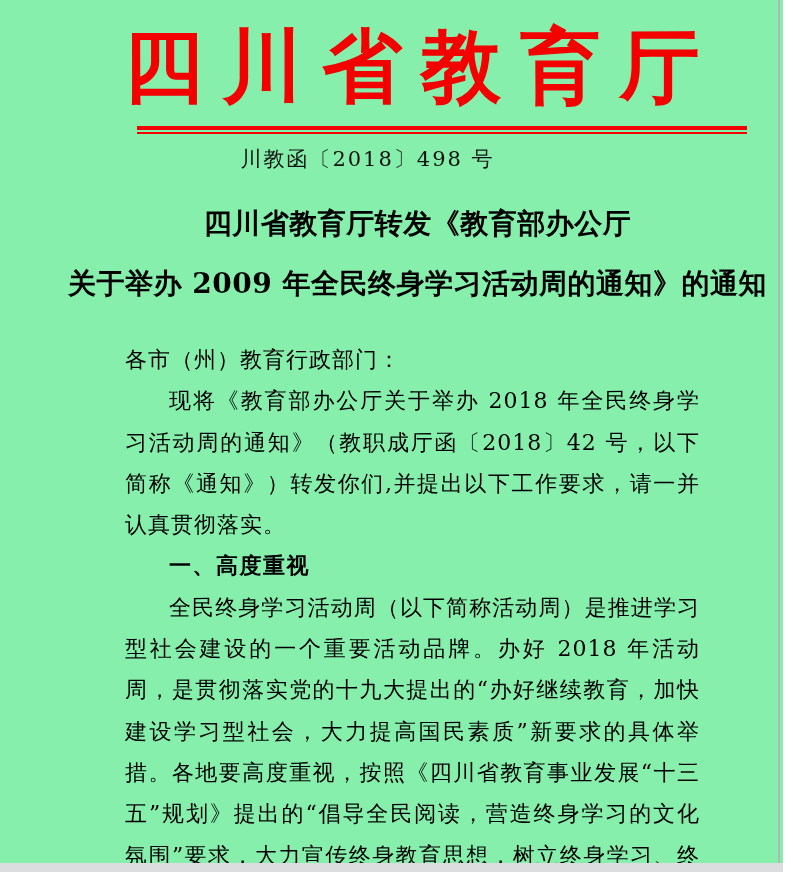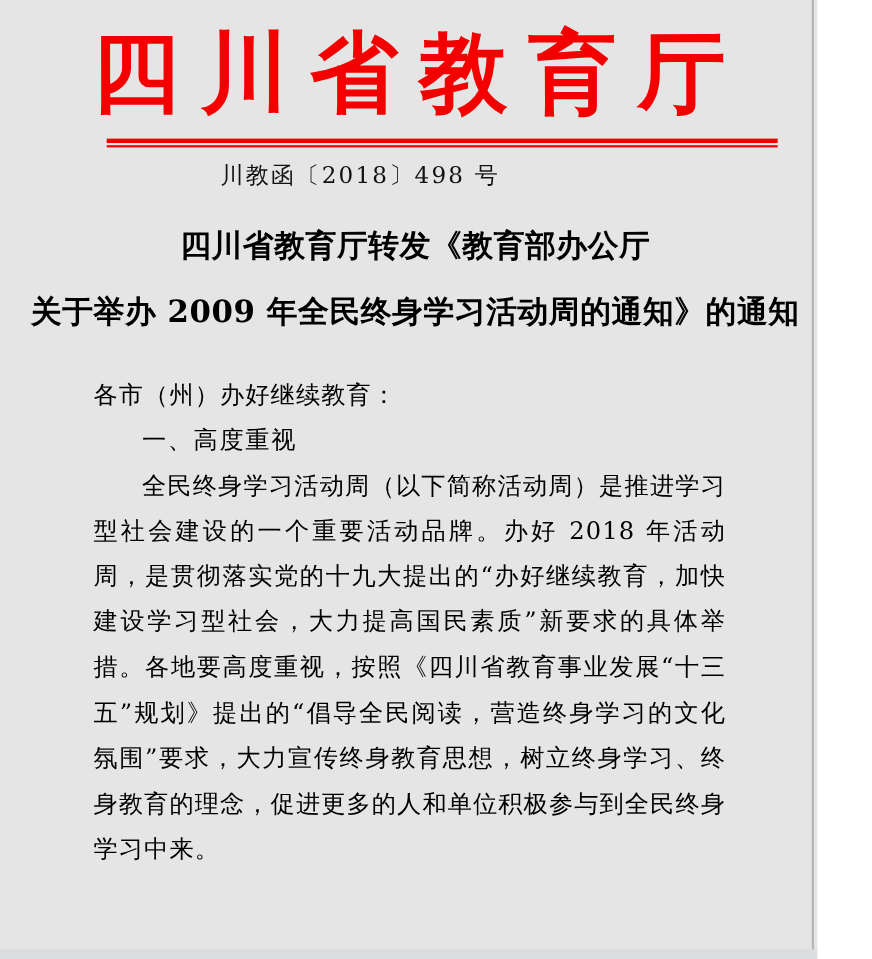--- a/index.html
+++ b/index.html
@@ -4,24 +4,25 @@
 <style>
   html, body {
     margin: 0;
     padding: 0;
     background: #ffffff;
   }
   .page {
     position: relative;
     width: 743px;
     height: 872px;
-    background: #e5e5e5;
+    background: #86efac;
     overflow: hidden;
     font-family: "DejaVu Serif", "Liberation Serif", serif;
     color: #000000;
+    padding-left: 40px;
   }
   
   .page-right-edge {
     position: absolute;
     top: 0;
     right: 3px;
     width: 2px;
     height: 100%;
     background: #b5b6b8;
   }
@@ -76,42 +77,43 @@
     margin: 25px 83px 0 85px;
     font-size: 22px;
     line-height: 41.3px;
     letter-spacing: 1px;
     text-align: justify;
   }
   .body-text p { margin: 0; }
   .indent { text-indent: 2em; }
   .section-heading {
     font-family: "DejaVu Sans", "Liberation Sans", sans-serif;
-    font-weight: normal;
+    font-weight: bold;
     letter-spacing: 1.5px;
   }
 </style>
 </head>
 <body>
 
 <div class="page">
 
   <div class="agency-name">四川省教育厅</div>
 
   <div class="red-rule"></div>
 
   <div class="doc-number">川教函〔2018〕498 号</div>
 
   <div class="doc-title">
     <span class="title-line">四川省教育厅转发《教育部办公厅</span>
     <span class="title-line">关于举办 2009 年全民终身学习活动周的通知》的通知</span>
   </div>
 
   <div class="body-text">
-    <p>各市（州）办好继续教育：</p>
+    <p>各市（州）教育行政部门：</p>
+    <p class="indent">现将《教育部办公厅关于举办 2018 年全民终身学习活动周的通知》（教职成厅函〔2018〕42 号，以下简称《通知》）转发你们,并提出以下工作要求，请一并认真贯彻落实。</p>
     <p class="indent section-heading">一、高度重视</p>
     <p class="indent">全民终身学习活动周（以下简称活动周）是推进学习型社会建设的一个重要活动品牌。办好 2018 年活动周，是贯彻落实党的十九大提出的“办好继续教育，加快建设学习型社会，大力提高国民素质”新要求的具体举措。各地要高度重视，按照《四川省教育事业发展“十三五”规划》提出的“倡导全民阅读，营造终身学习的文化氛围”要求，大力宣传终身教育思想，树立终身学习、终身教育的理念，促进更多的人和单位积极参与到全民终身学习中来。</p>
   </div>
 
   <div class="page-right-edge"></div>
   <div class="bottom-strip"></div>
 
 </div>
 
 </body></html>

